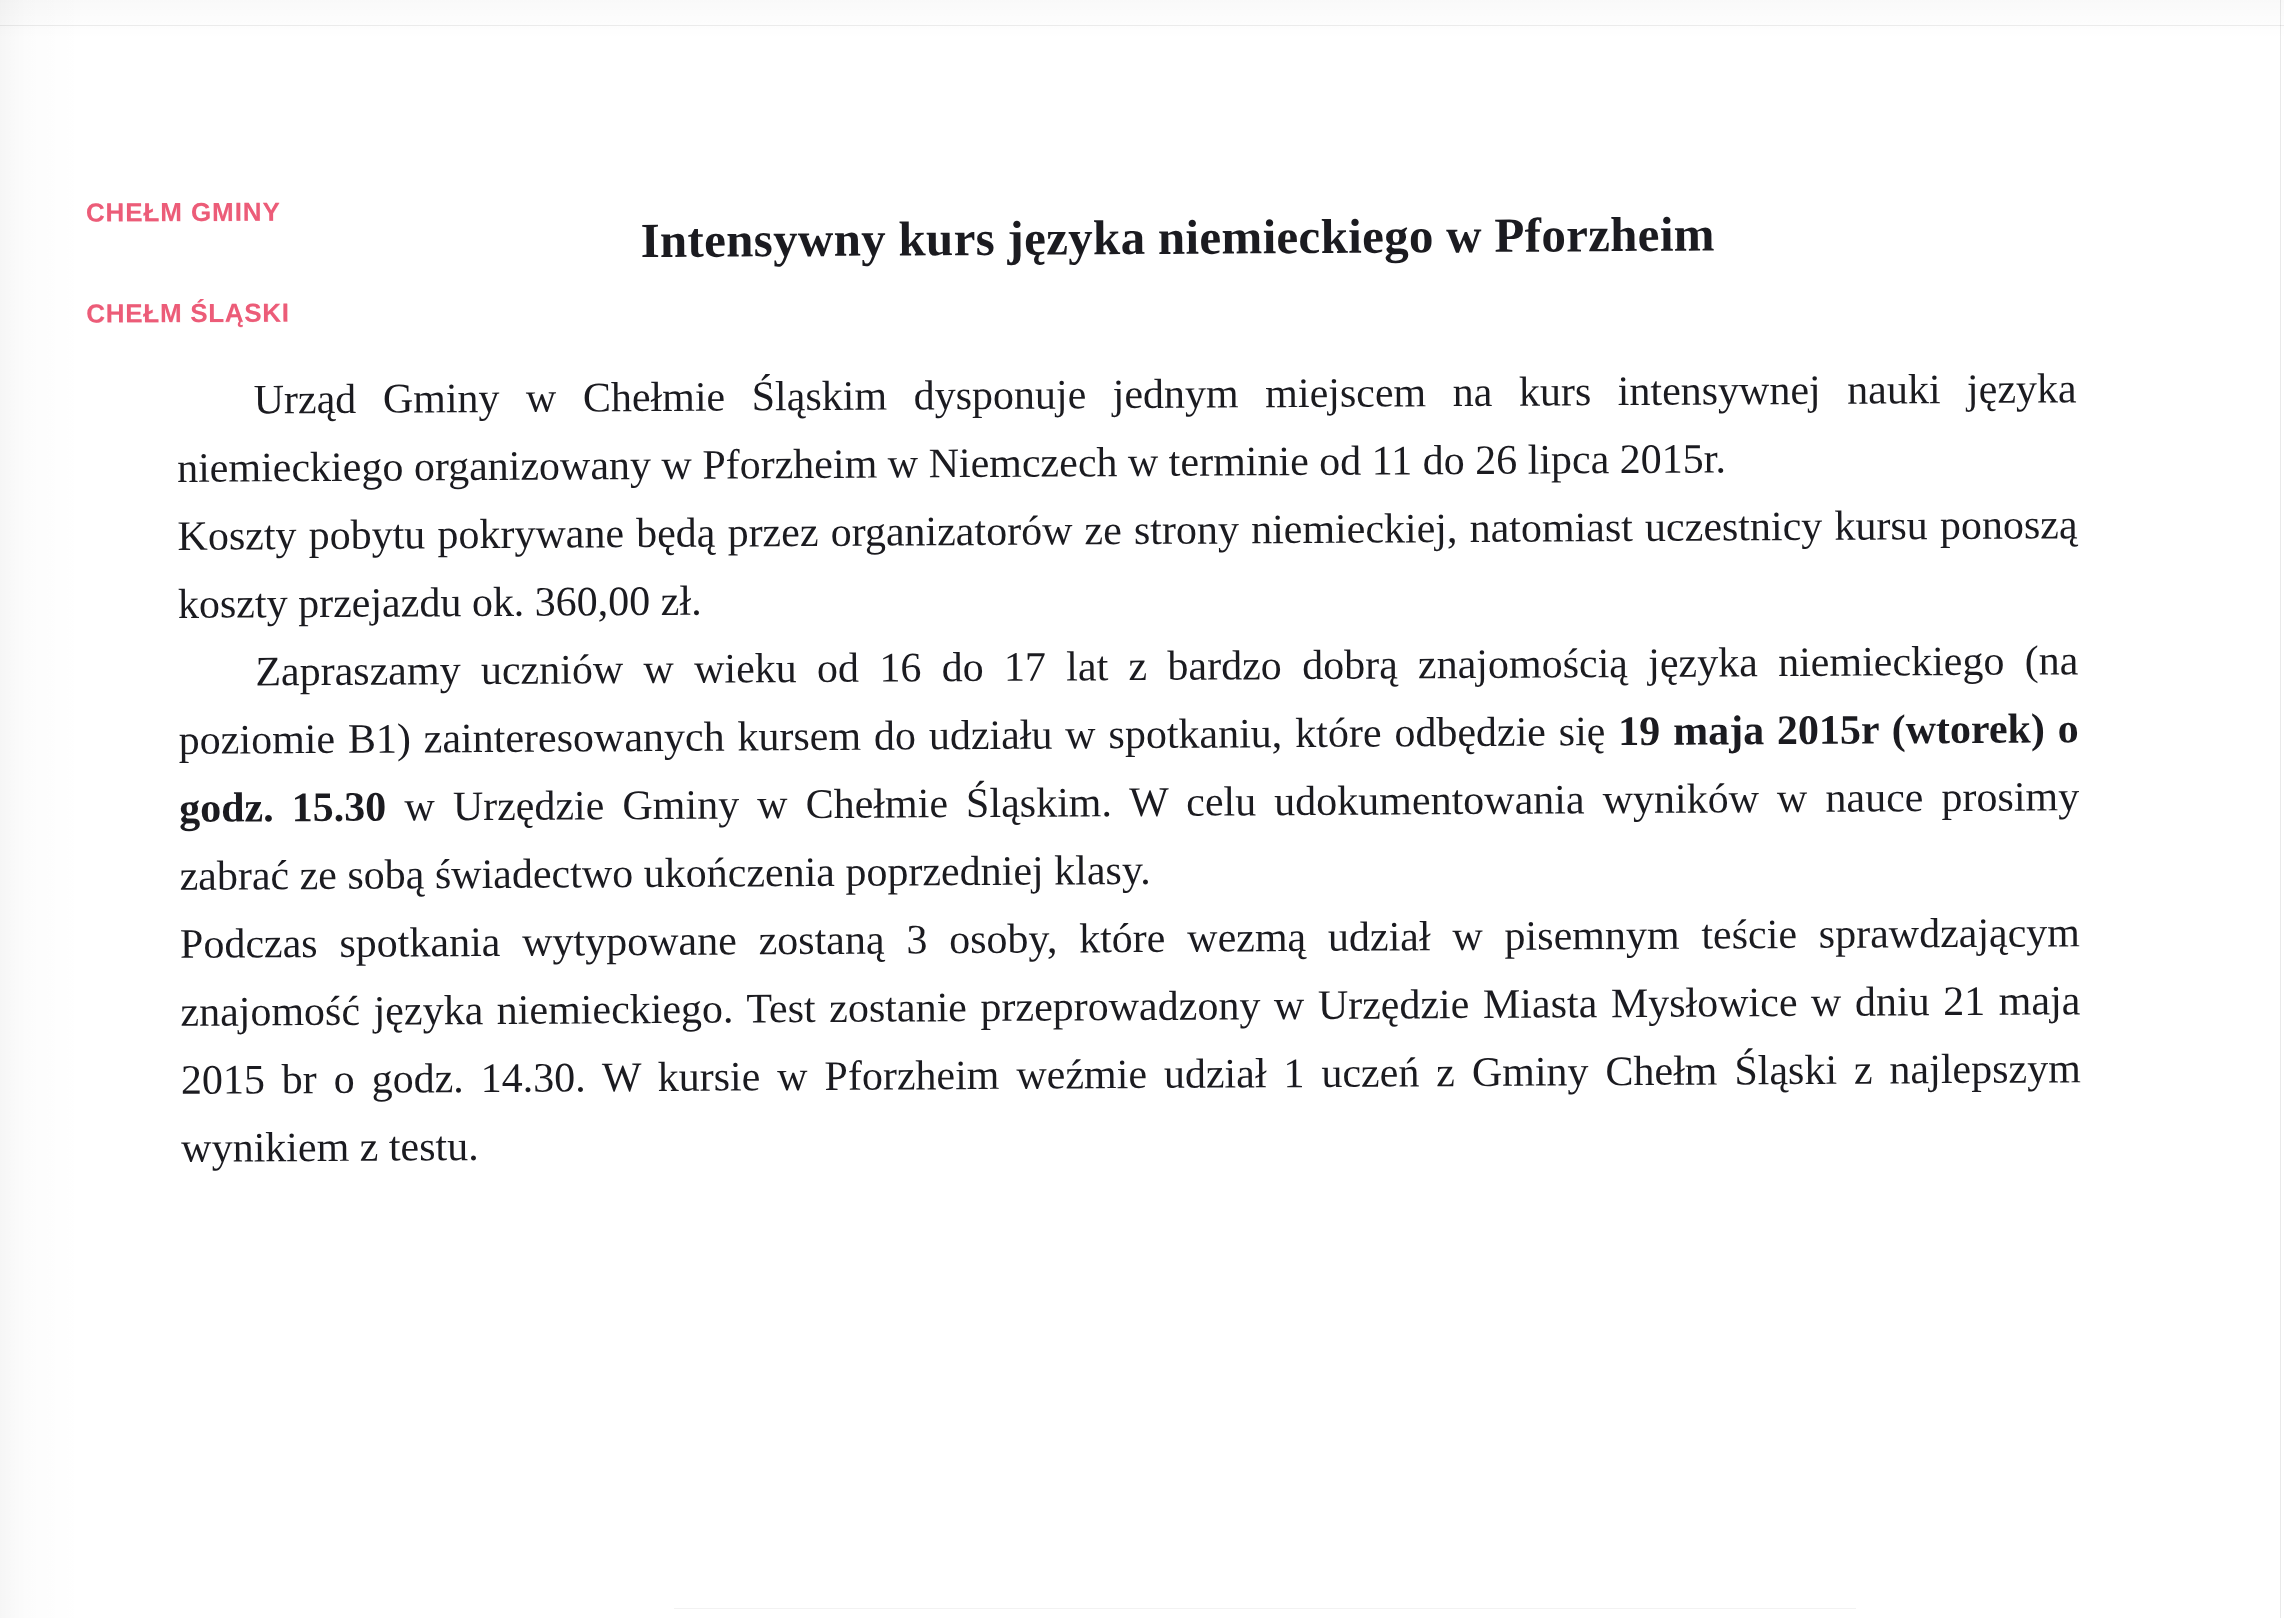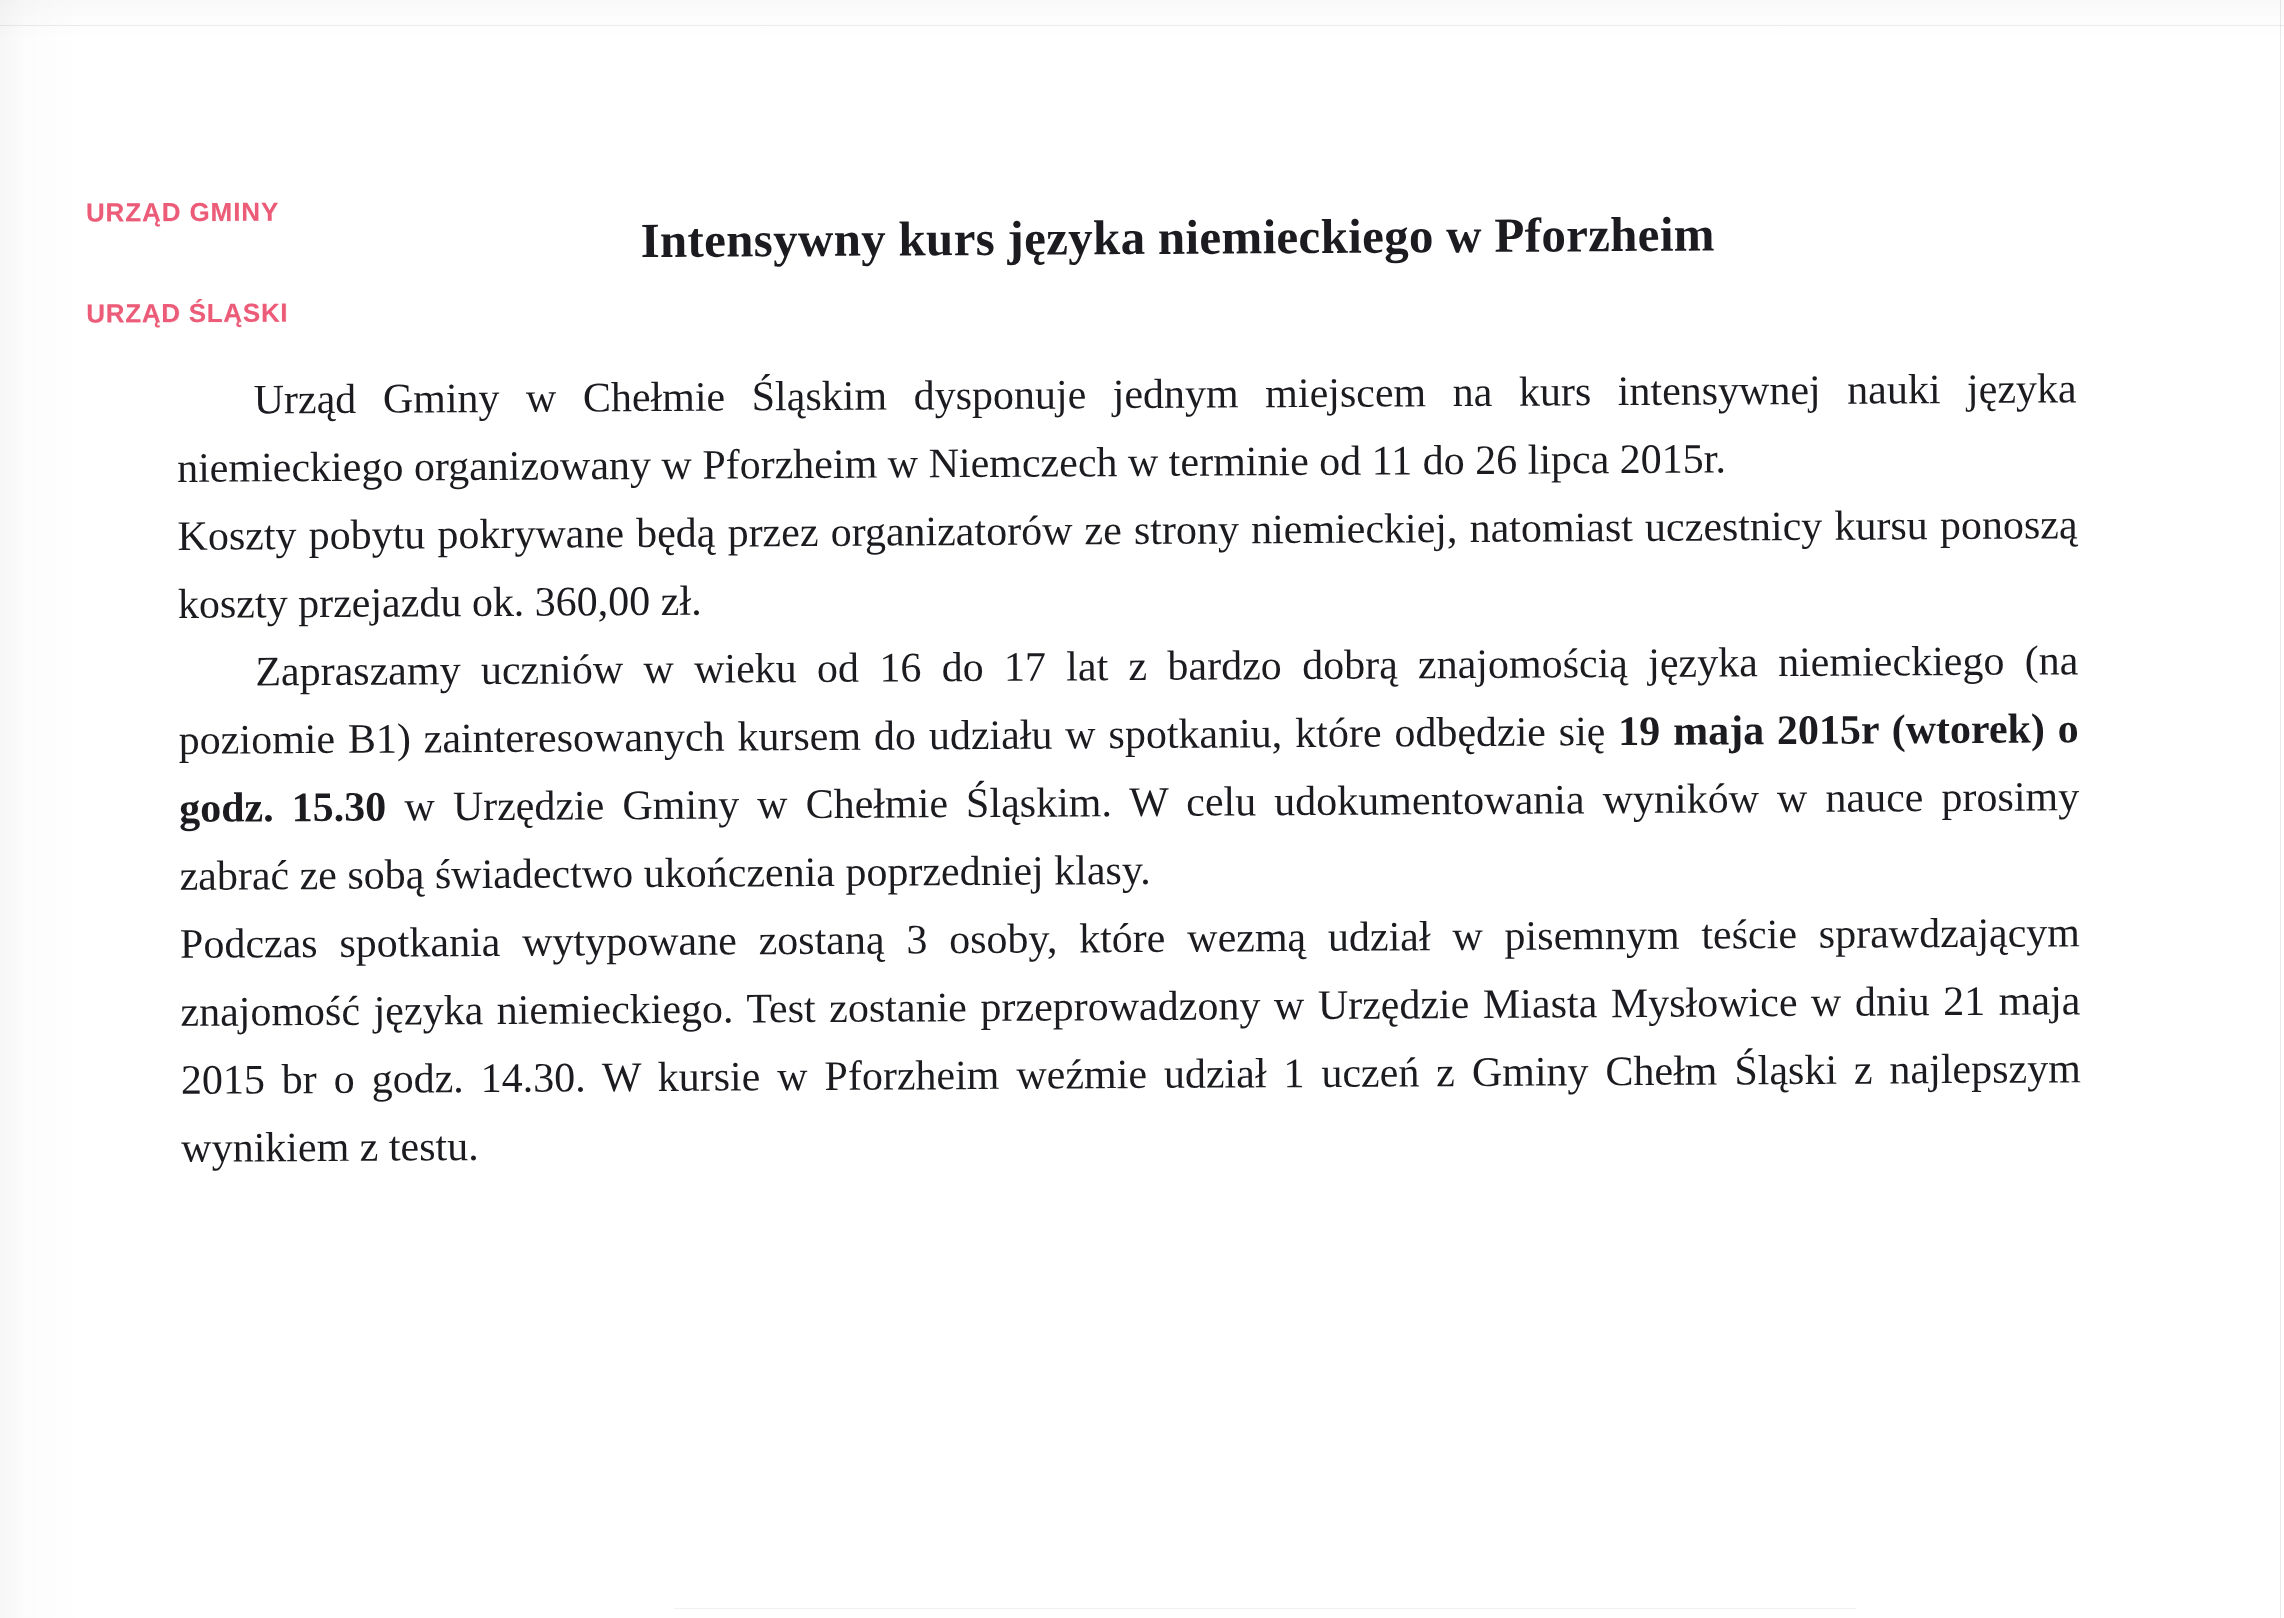--- a/index.html
+++ b/index.html
@@ -109,22 +109,22 @@
 </style>
 </head>
 <body>
 
 <div class="scan-page"></div>
 <div class="scan-edge-top"></div>
 <div class="scan-edge-right"></div>
 <div class="scan-edge-bottom"></div>
 
 <div class="letterhead" style="color: rgb(236, 92, 120);">
-  <span class="lh-line lh-line1">URZĄD GMINY</span>
-  <span class="lh-line lh-line2">URZĄD ŚLĄSKI</span>
+  <span class="lh-line lh-line1">CHEŁM GMINY</span>
+  <span class="lh-line lh-line2">CHEŁM ŚLĄSKI</span>
 </div>
 
 <div class="doc">
 
   <div class="doc-title" style="color: rgb(27, 27, 32);">Intensywny kurs języka niemieckiego w Pforzheim</div>
 
   <div class="doc-body" style="color: rgb(27, 27, 32);">
     <p class="indent"><span>Urząd Gminy w Chełmie Śląskim dysponuje jednym miejscem  na kurs intensywnej nauki języka niemieckiego organizowany w Pforzheim w Niemczech w terminie od  11  do 26 lipca 2015r.</span></p>
     <p><span>Koszty pobytu pokrywane będą przez organizatorów ze strony niemieckiej, natomiast uczestnicy kursu ponoszą koszty przejazdu ok. 360,00 zł.</span></p>
     <p class="indent"><span>Zapraszamy  uczniów w wieku od 16 do 17 lat z bardzo dobrą znajomością języka niemieckiego (na poziomie B1) zainteresowanych kursem  do udziału w spotkaniu, które odbędzie się </span><span class="b">19 maja 2015r (wtorek) o godz. 15.30</span><span> w Urzędzie Gminy w Chełmie Śląskim. W celu udokumentowania wyników w nauce prosimy zabrać ze sobą świadectwo ukończenia poprzedniej klasy.</span></p>

